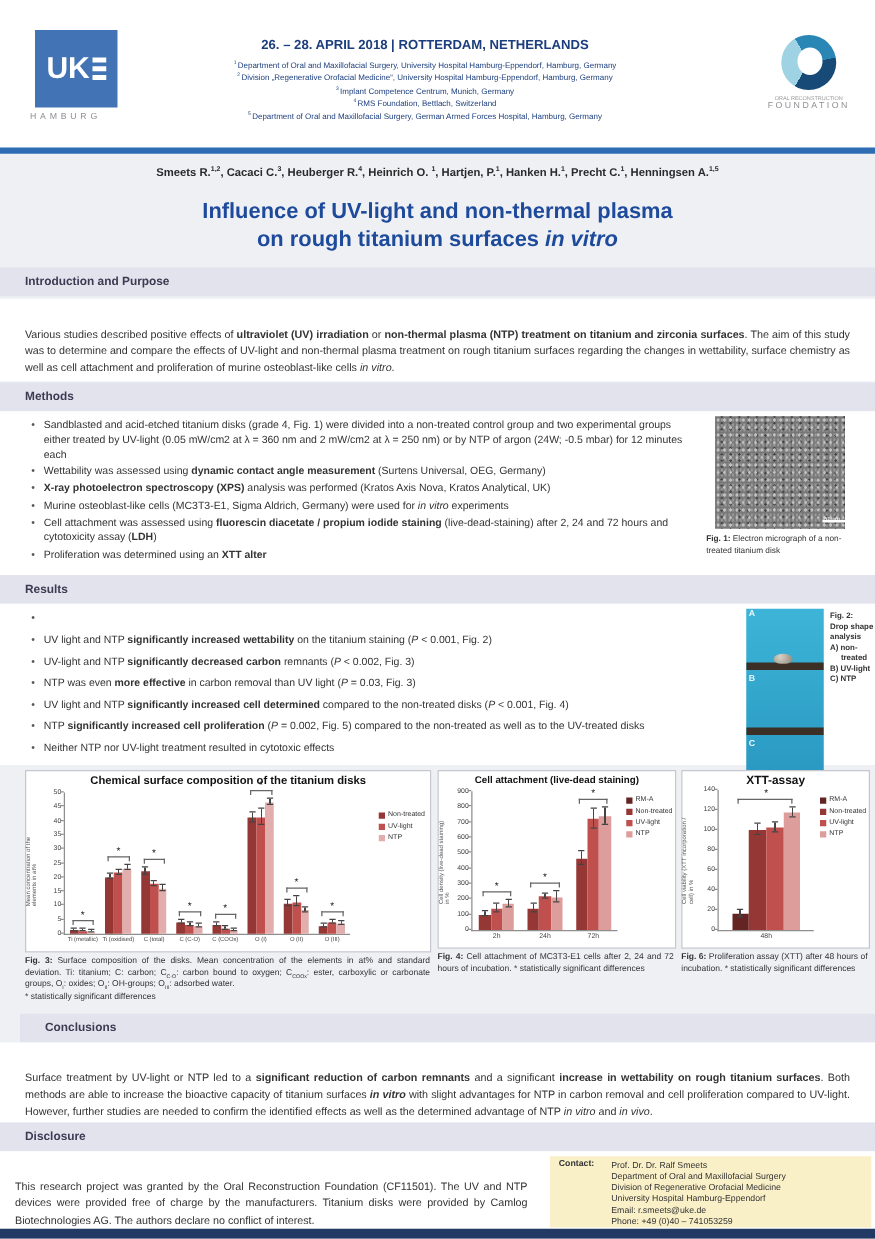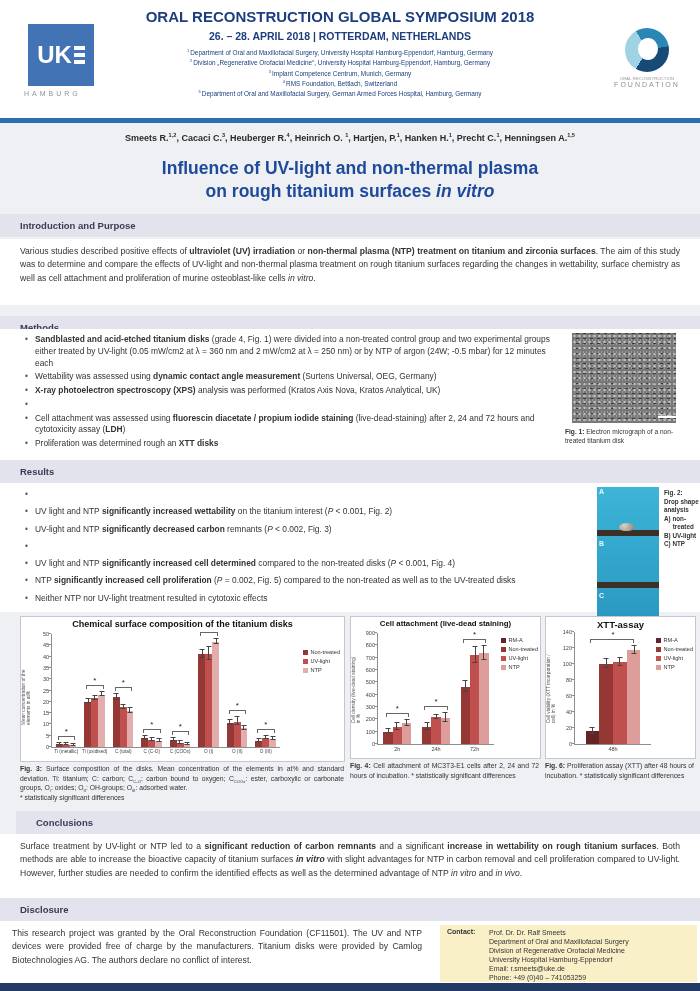--- a/index.html
+++ b/index.html
@@ -27,27 +27,27 @@
   sup{font-size:0.62em;vertical-align:super;line-height:0;}
   sub{font-size:0.62em;vertical-align:sub;line-height:0;}
   
   #authors{left:0;top:133px;width:700px;text-align:center;font-size:9px;font-weight:bold;color:#2a2a2a;}
   #ptitle{left:0;top:157px;width:700px;text-align:center;font-size:17.5px;font-weight:bold;color:#1e4a9b;line-height:1.3;}
   
   .sec-bar{left:0;width:700px;height:23px;background:#e2e3ed;display:flex;align-items:center;}
   .sec-bar span{margin-left:20px;font-size:9.5px;font-weight:bold;color:#3b3b52;}
   .sec-body{left:0;width:700px;background:#ffffff;}
   #intro-bar{top:214px;} #intro-body{top:239px;height:66px;}
-  #methods-bar{top:316px;} #methods-body{top:329px;height:131px;}
+  #methods-bar{top:306px;} #methods-body{top:329px;height:131px;}
   #results-bar{top:460px;} #results-body{top:483px;height:129px;}
   #charts-body{top:612px;height:199px;background:#fff;}
   #concl-bar{top:811px;margin-left:16px;} #concl-body{top:834px;height:64px;}
   #disc-bar{top:898px;} #disc-body{top:921px;height:62px;}
   #bottom-rule{left:0;top:983px;width:700px;height:8px;background:#223a63;}
-  .para{font-size:8.6px;line-height:1.55;color:#333;text-align:justify;}
+  .para{font-size:8.6px;line-height:1.55;color:#333;text-align:justify;margin-top:16px;}
   #intro-text{left:20px;top:245px;width:660px;}
   #concl-text{left:20px;top:840px;width:660px;}
   
   .bullets .row{display:flex;font-size:8.4px;color:#333;line-height:1.4;}
   .bullets .b-dot{width:10px;flex:none;color:#555;}
   #methods-list{left:25px;top:334px;width:525px;}
   #methods-list .row{margin-bottom:2px;}
   #results-list{left:25px;top:489px;width:550px;}
   #results-list .row{margin-bottom:5.5px;}
   
@@ -114,21 +114,20 @@
       <div id="uke-text">
         <span>UK</span>
         <span id="uke-ebars">
             <div></div>
             <div></div>
             <div></div>
           </span>
       </div>
     </div>
     <div id="uke-city" class="abs">HAMBURG</div>
-    <div id="hdr-title" class="abs">ORAL RECONSTRUCTION GLOBAL SYMPOSIUM 2018</div>
     <div id="hdr-sub" class="abs">26. – 28. APRIL 2018  |  ROTTERDAM, NETHERLANDS</div>
     <div id="affils" class="abs">
         <div class="row"><span class="b-txt"><span><sup>1 </sup></span><span>Department of Oral and Maxillofacial Surgery, University Hospital Hamburg-Eppendorf, Hamburg, Germany</span></span></div>
         <div class="row"><span class="b-txt"><span><sup>2 </sup></span><span>Division „Regenerative Orofacial Medicine“, University Hospital Hamburg-Eppendorf, Hamburg, Germany</span></span></div>
         <div class="row"><span class="b-txt"><span><sup>3 </sup></span><span>Implant Competence Centrum, Munich, Germany</span></span></div>
         <div class="row"><span class="b-txt"><span><sup>4 </sup></span><span>RMS Foundation, Bettlach, Switzerland</span></span></div>
         <div class="row"><span class="b-txt"><span><sup>5 </sup></span><span>Department of Oral and Maxillofacial Surgery, German Armed Forces Hospital, Hamburg, Germany</span></span></div>
       </div>
     <div id="orf-logo" class="abs">
       <div id="orf-circle"></div>
@@ -150,65 +149,67 @@
   <div id="intro-body" class="abs sec-body"></div>
   <div id="intro-text" class="abs para"><span>Various studies described positive effects of </span><span style="font-weight: bold;">ultraviolet (UV) irradiation</span><span> or </span><span style="font-weight: bold;">non-thermal plasma (NTP) treatment on titanium and zirconia surfaces</span><span>. The aim of this study was to determine and compare the effects of UV-light and non-thermal plasma treatment on rough titanium surfaces regarding the changes in wettability, surface chemistry as well as cell attachment and proliferation of murine osteoblast-like cells </span><span style="font-style: italic;">in vitro</span><span>.</span></div>
 
   <div id="methods-bar" class="abs sec-bar">
       <span>Methods</span>
     </div>
   <div id="methods-body" class="abs sec-body"></div>
   <div id="methods-list" class="abs bullets">
       <div class="row">
         <span class="b-dot">•</span>
-        <span class="b-txt"><span style="font-weight: bold;">Sandblasted and acid-etched titanium disks</span><span> (grade 4, Fig. 1) were divided into a non-treated control group and two experimental groups either treated by UV-light (0.05 mW/cm2 at λ = 360 nm and 2 mW/cm2 at λ = 250 nm) or by NTP of argon (24W; -0.5 mbar) for 12 minutes each</span></span>
+        <span class="b-txt"><span style="font-weight: normal;">Sandblasted and acid-etched titanium disks</span><span> (grade 4, Fig. 1) were divided into a non-treated control group and two experimental groups either treated by UV-light (0.05 mW/cm2 at λ = 360 nm and 2 mW/cm2 at λ = 250 nm) or by NTP of argon (24W; -0.5 mbar) for 12 minutes each</span></span>
       </div>
       <div class="row">
         <span class="b-dot">•</span>
         <span class="b-txt"><span>Wettability was assessed using </span><span style="font-weight: bold;">dynamic contact angle measurement</span><span> (Surtens Universal, OEG, Germany)</span></span>
       </div>
       <div class="row">
         <span class="b-dot">•</span>
         <span class="b-txt"><span style="font-weight: bold;">X-ray photoelectron spectroscopy (XPS)</span><span> analysis was performed (Kratos Axis Nova, Kratos Analytical, UK)</span></span>
       </div>
       <div class="row">
         <span class="b-dot">•</span>
+        <span class="b-txt"><span>Murine osteoblast-like cells (MC3T3-E1, Sigma Aldrich, Germany) were used for </span><span style="font-style: italic;">in vitro</span><span> experiments</span></span>
       </div>
       <div class="row">
         <span class="b-dot">•</span>
         <span class="b-txt"><span>Cell attachment was assessed using </span><span style="font-weight: bold;">fluorescin diacetate / propium iodide staining</span><span> (live-dead-staining) after 2, 24 and 72 hours and cytotoxicity assay (</span><span style="font-weight: bold;">LDH</span><span>)</span></span>
       </div>
       <div class="row">
         <span class="b-dot">•</span>
-        <span class="b-txt"><span>Proliferation was determined rough an </span><span style="font-weight: bold;">XTT disks</span></span>
+        <span class="b-txt"><span>Proliferation was determined using an </span><span style="font-weight: bold;">XTT alter</span></span>
       </div>
     </div>
   <div id="fig1-img" class="abs">
     <div id="fig1-scale"><div class="bar"></div><span>20 µm</span></div>
   </div>
   <div id="fig1-cap" class="abs"><span style="font-weight: bold;">Fig. 1:</span><span> Electron micrograph of a non-treated titanium disk</span></div>
 
   <div id="results-bar" class="abs sec-bar">
       <span>Results</span>
     </div>
   <div id="results-body" class="abs sec-body"></div>
   <div id="results-list" class="abs bullets">
       <div class="row">
         <span class="b-dot">•</span>
       </div>
       <div class="row">
         <span class="b-dot">•</span>
-        <span class="b-txt"><span>UV light and NTP </span><span style="font-weight: bold;">significantly increased wettability</span><span> on the titanium interest (</span><span style="font-style: italic;">P</span><span> &lt; 0.001, Fig. 2)</span></span>
+        <span class="b-txt"><span>UV light and NTP </span><span style="font-weight: bold;">significantly increased wettability</span><span> on the titanium staining (</span><span style="font-style: italic;">P</span><span> &lt; 0.001, Fig. 2)</span></span>
       </div>
       <div class="row">
         <span class="b-dot">•</span>
         <span class="b-txt"><span>UV-light and NTP </span><span style="font-weight: bold;">significantly decreased carbon</span><span> remnants (</span><span style="font-style: italic;">P</span><span> &lt; 0.002, Fig. 3)</span></span>
       </div>
       <div class="row">
         <span class="b-dot">•</span>
+        <span class="b-txt"><span>NTP was even </span><span style="font-weight: bold;">more effective</span><span> in carbon removal than UV light (</span><span style="font-style: italic;">P</span><span> = 0.03, Fig. 3)</span></span>
       </div>
       <div class="row">
         <span class="b-dot">•</span>
         <span class="b-txt"><span>UV light and NTP </span><span style="font-weight: bold;">significantly increased cell determined</span><span> compared to the non-treated disks (</span><span style="font-style: italic;">P</span><span> &lt; 0.001, Fig. 4)</span></span>
       </div>
       <div class="row">
         <span class="b-dot">•</span>
         <span class="b-txt"><span>NTP </span><span style="font-weight: bold;">significantly increased cell proliferation</span><span> (</span><span style="font-style: italic;">P</span><span> = 0.002, Fig. 5) compared to the non-treated as well as to the UV-treated disks</span></span>
       </div>
       <div class="row">

